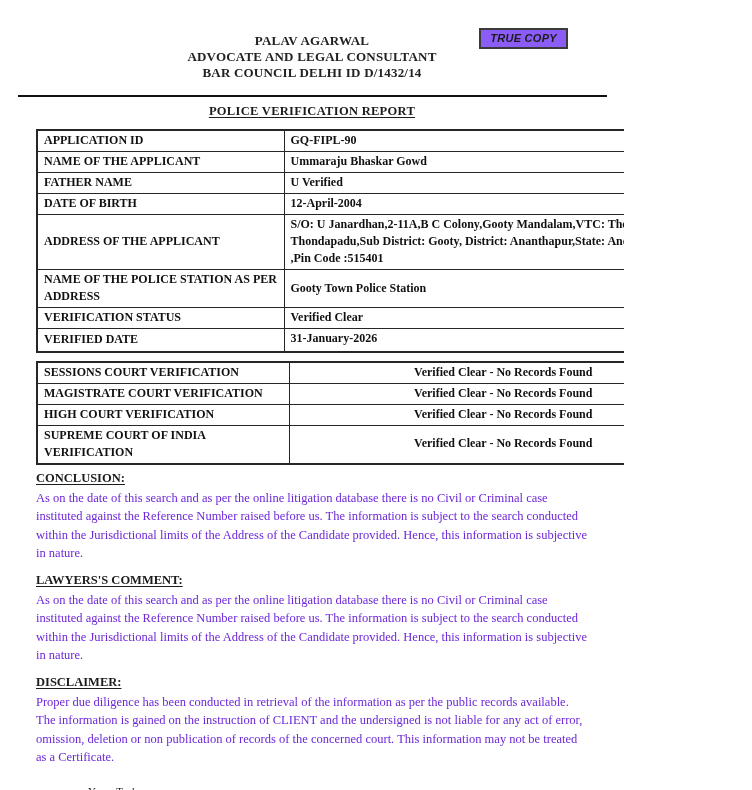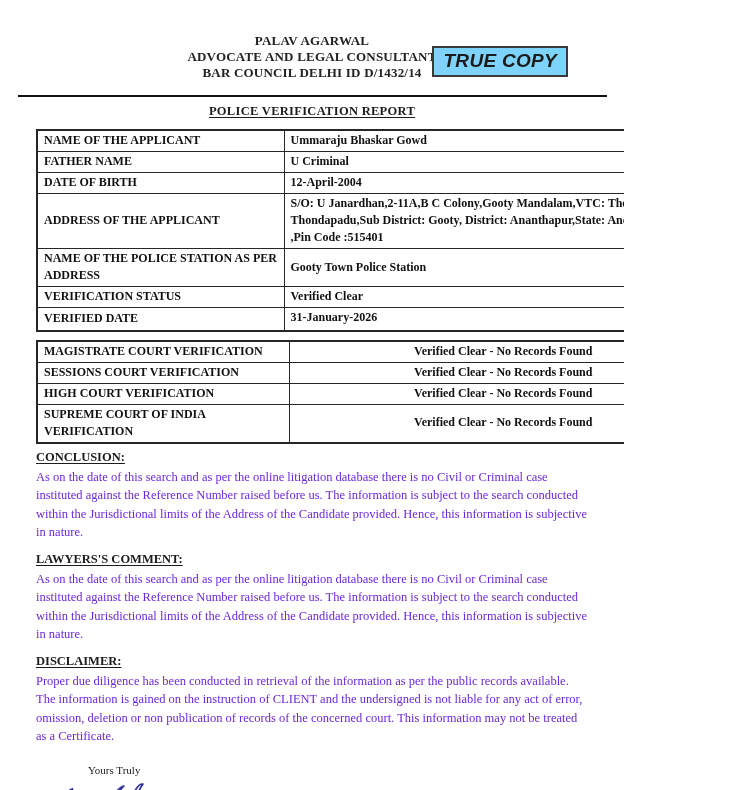--- a/index.html
+++ b/index.html
@@ -13,26 +13,26 @@
     box-sizing:border-box;
     padding-top:33px;
   }
   
   .letterhead{text-align:center;}
   .letterhead div{
     font-size:13px;line-height:16px;font-weight:bold;
     letter-spacing:0.2px;color:#222;
   }
   .stamp{
-    position:absolute;top:46px;right:56px;
+    position:absolute;top:28px;right:56px;
     border:2px solid #3a3a3a;
-    background:#7dd3fc;
+    background:#8b5cf6;
     padding:2px 9px 3px 9px;
     font-family:"Liberation Sans", sans-serif;
-    font-style:italic;font-weight:bold;font-size:19px;
+    font-style:italic;font-weight:bold;font-size:11px;
     color:#1b1b1b;letter-spacing:0.3px;
   }
   .rule{
     margin:14px 17px 0 18px;
     border:none;border-top:2px solid #111;height:0;
   }
   .report-title{
     margin-top:7px;text-align:center;
     font-size:12.5px;font-weight:bold;
     text-decoration:underline;text-underline-offset:2px;
@@ -103,27 +103,31 @@
   <hr class="rule">
 
   <div class="report-title">POLICE VERIFICATION REPORT</div>
 
   <table class="details">
     <colgroup>
         <col class="c1">
         <col class="c2">
       </colgroup>
     <tbody>
+        <tr class="r-std">
+      <td class="lbl">APPLICATION ID</td>
+      <td class="val">GQ-FIPL-90</td>
+    </tr>
     <tr class="r-std">
       <td class="lbl">NAME OF THE APPLICANT</td>
       <td class="val">Ummaraju Bhaskar Gowd</td>
     </tr>
     <tr class="r-std">
       <td class="lbl">FATHER NAME</td>
-      <td class="val">U Criminal</td>
+      <td class="val">U Verified</td>
     </tr>
     <tr class="r-std">
       <td class="lbl">DATE OF BIRTH</td>
       <td class="val">12-April-2004</td>
     </tr>
     <tr>
       <td class="lbl">ADDRESS OF THE APPLICANT</td>
       <td class="val">S/O: U Janardhan,2-11A,B C Colony,Gooty Mandalam,VTC: Thondapadu,PO: Thondapadu,Sub District: Gooty, District: Ananthapur,State: Andhra Pradesh ,Pin Code :515401</td>
     </tr>
     <tr class="r-police">
@@ -141,25 +145,25 @@
   </tbody>
     </table>
 
   <table class="exec">
     <colgroup>
         <col class="c1">
         <col class="c2">
       </colgroup>
     <tbody>
     <tr>
-      <td class="lbl">MAGISTRATE COURT VERIFICATION</td>
+      <td class="lbl">SESSIONS COURT VERIFICATION</td>
       <td class="val">Verified Clear - No Records Found</td>
     </tr>
     <tr>
-      <td class="lbl">SESSIONS COURT VERIFICATION</td>
+      <td class="lbl">MAGISTRATE COURT VERIFICATION</td>
       <td class="val">Verified Clear - No Records Found</td>
     </tr>
     <tr>
       <td class="lbl">HIGH COURT VERIFICATION</td>
       <td class="val">Verified Clear - No Records Found</td>
     </tr>
     <tr>
       <td class="lbl">SUPREME COURT OF INDIA VERIFICATION</td>
       <td class="val">Verified Clear - No Records Found</td>
     </tr>

